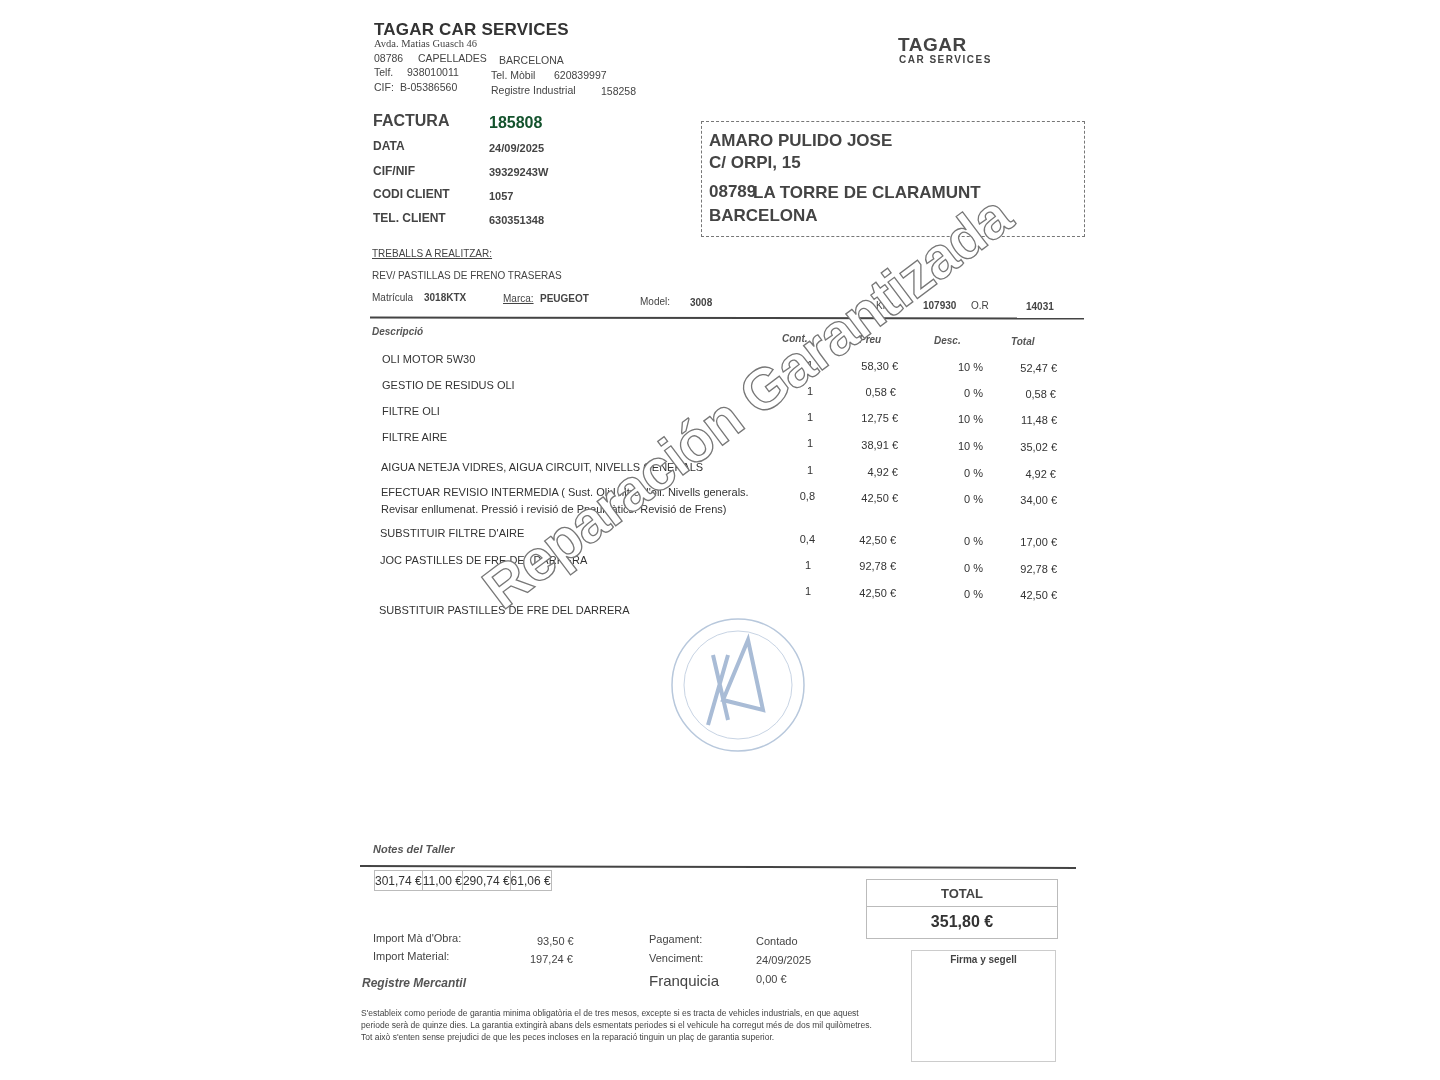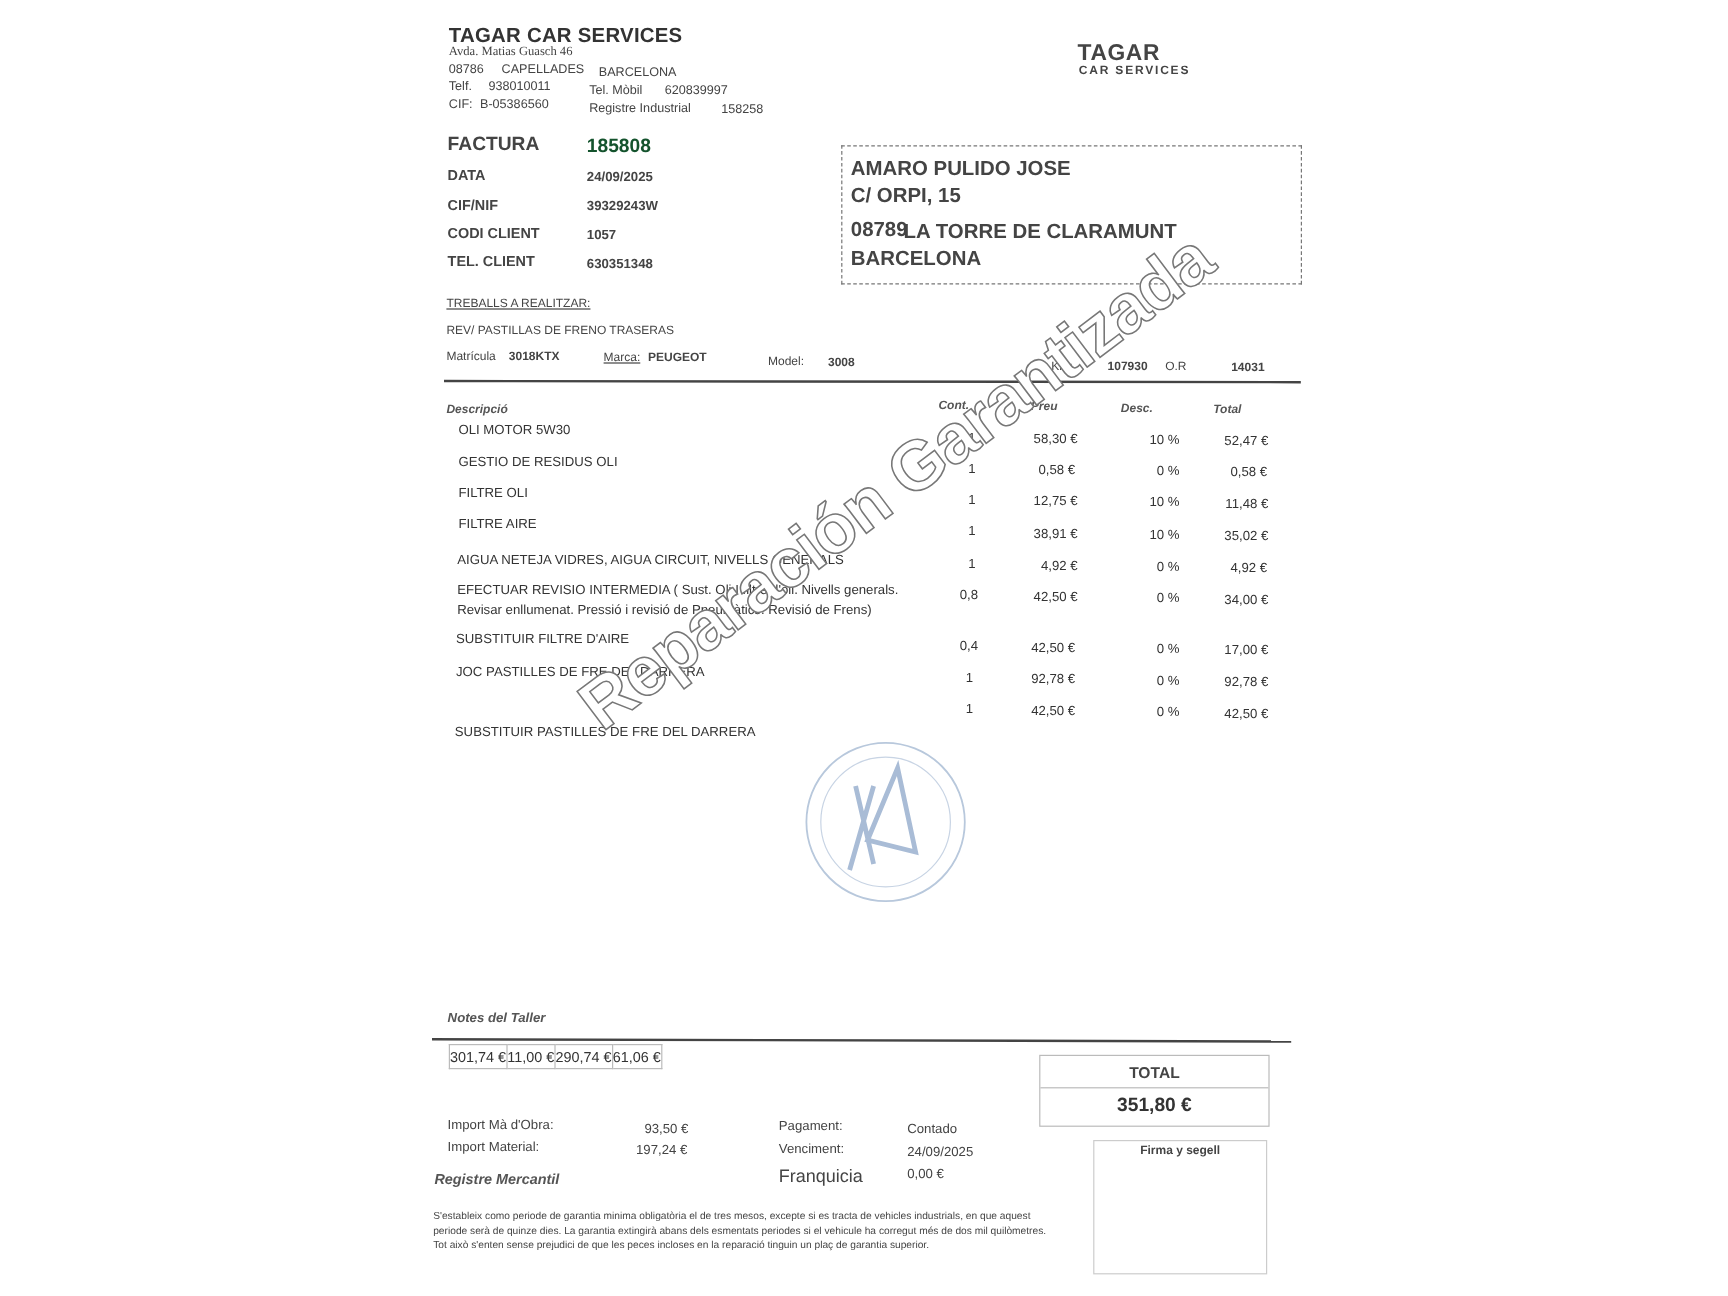--- a/index.html
+++ b/index.html
@@ -82,21 +82,21 @@
 <div class="abs sm" style="left:540px;top:293px;font-size:10px;font-weight:bold;">PEUGEOT</div>
 <div class="abs sm" style="left:640px;top:296px;font-size:10px;">Model:</div>
 <div class="abs sm" style="left:690px;top:297px;font-size:10px;font-weight:bold;">3008</div>
 <div class="abs sm" style="left:876px;top:300px;font-size:10px;">Km:</div>
 <div class="abs sm" style="left:923px;top:300px;font-size:10px;font-weight:bold;">107930</div>
 <div class="abs sm" style="left:971px;top:300px;font-size:10px;">O.R</div>
 <div class="abs sm" style="left:1026px;top:301px;font-size:10px;font-weight:bold;">14031</div>
 
 <div class="hr-thick" style="left:370px;top:317px;width:714px;transform:rotate(0.08deg);"></div>
 
-<div class="abs th" style="left:372px;top:336px;">Descripció</div>
+<div class="abs th" style="left:372px;top:326px;">Descripció</div>
 <div class="abs th" style="left:782px;top:333px;">Cont.</div>
 <div class="abs th" style="left:859px;top:334px;">Preu</div>
 <div class="abs th" style="left:934px;top:335px;">Desc.</div>
 <div class="abs th" style="left:1011px;top:336px;">Total</div>
 
 <div id="lines">
   <div>
     <div class="abs desc" style="left:382px;top:353px;">OLI MOTOR 5W30</div>
     <div class="abs num" style="left:795px;top:359px;width:18px;">1</div>
     <div class="abs num" style="left:840px;top:360px;width:58px;">58,30 €</div>

